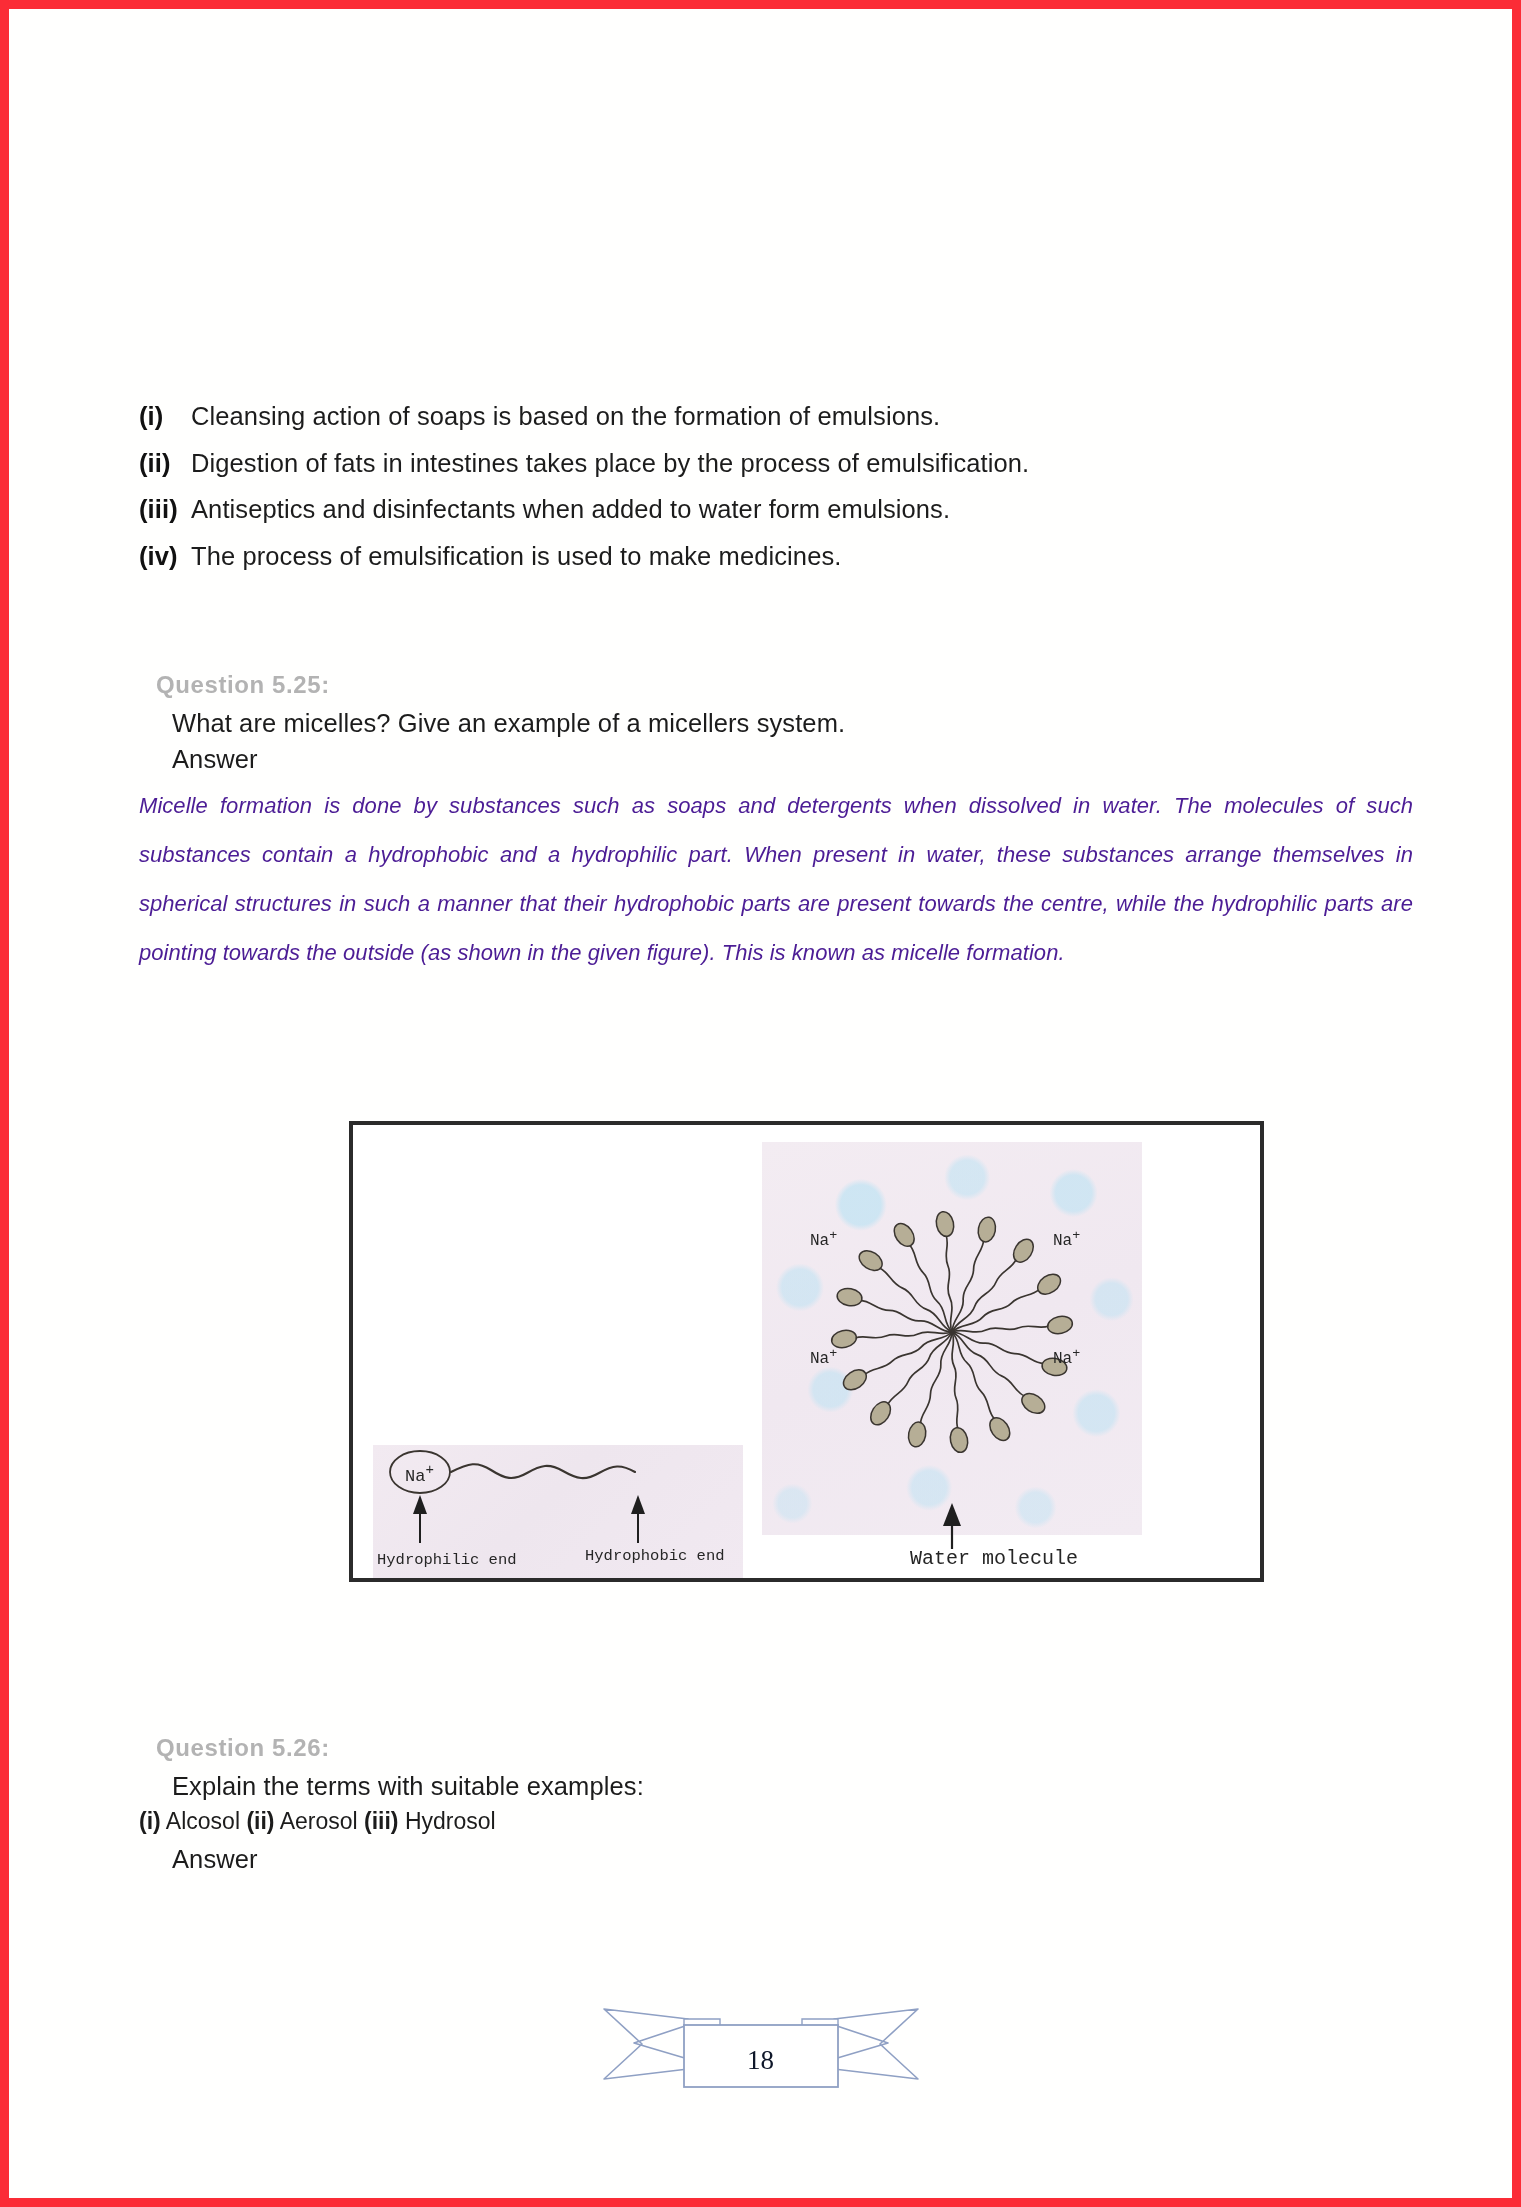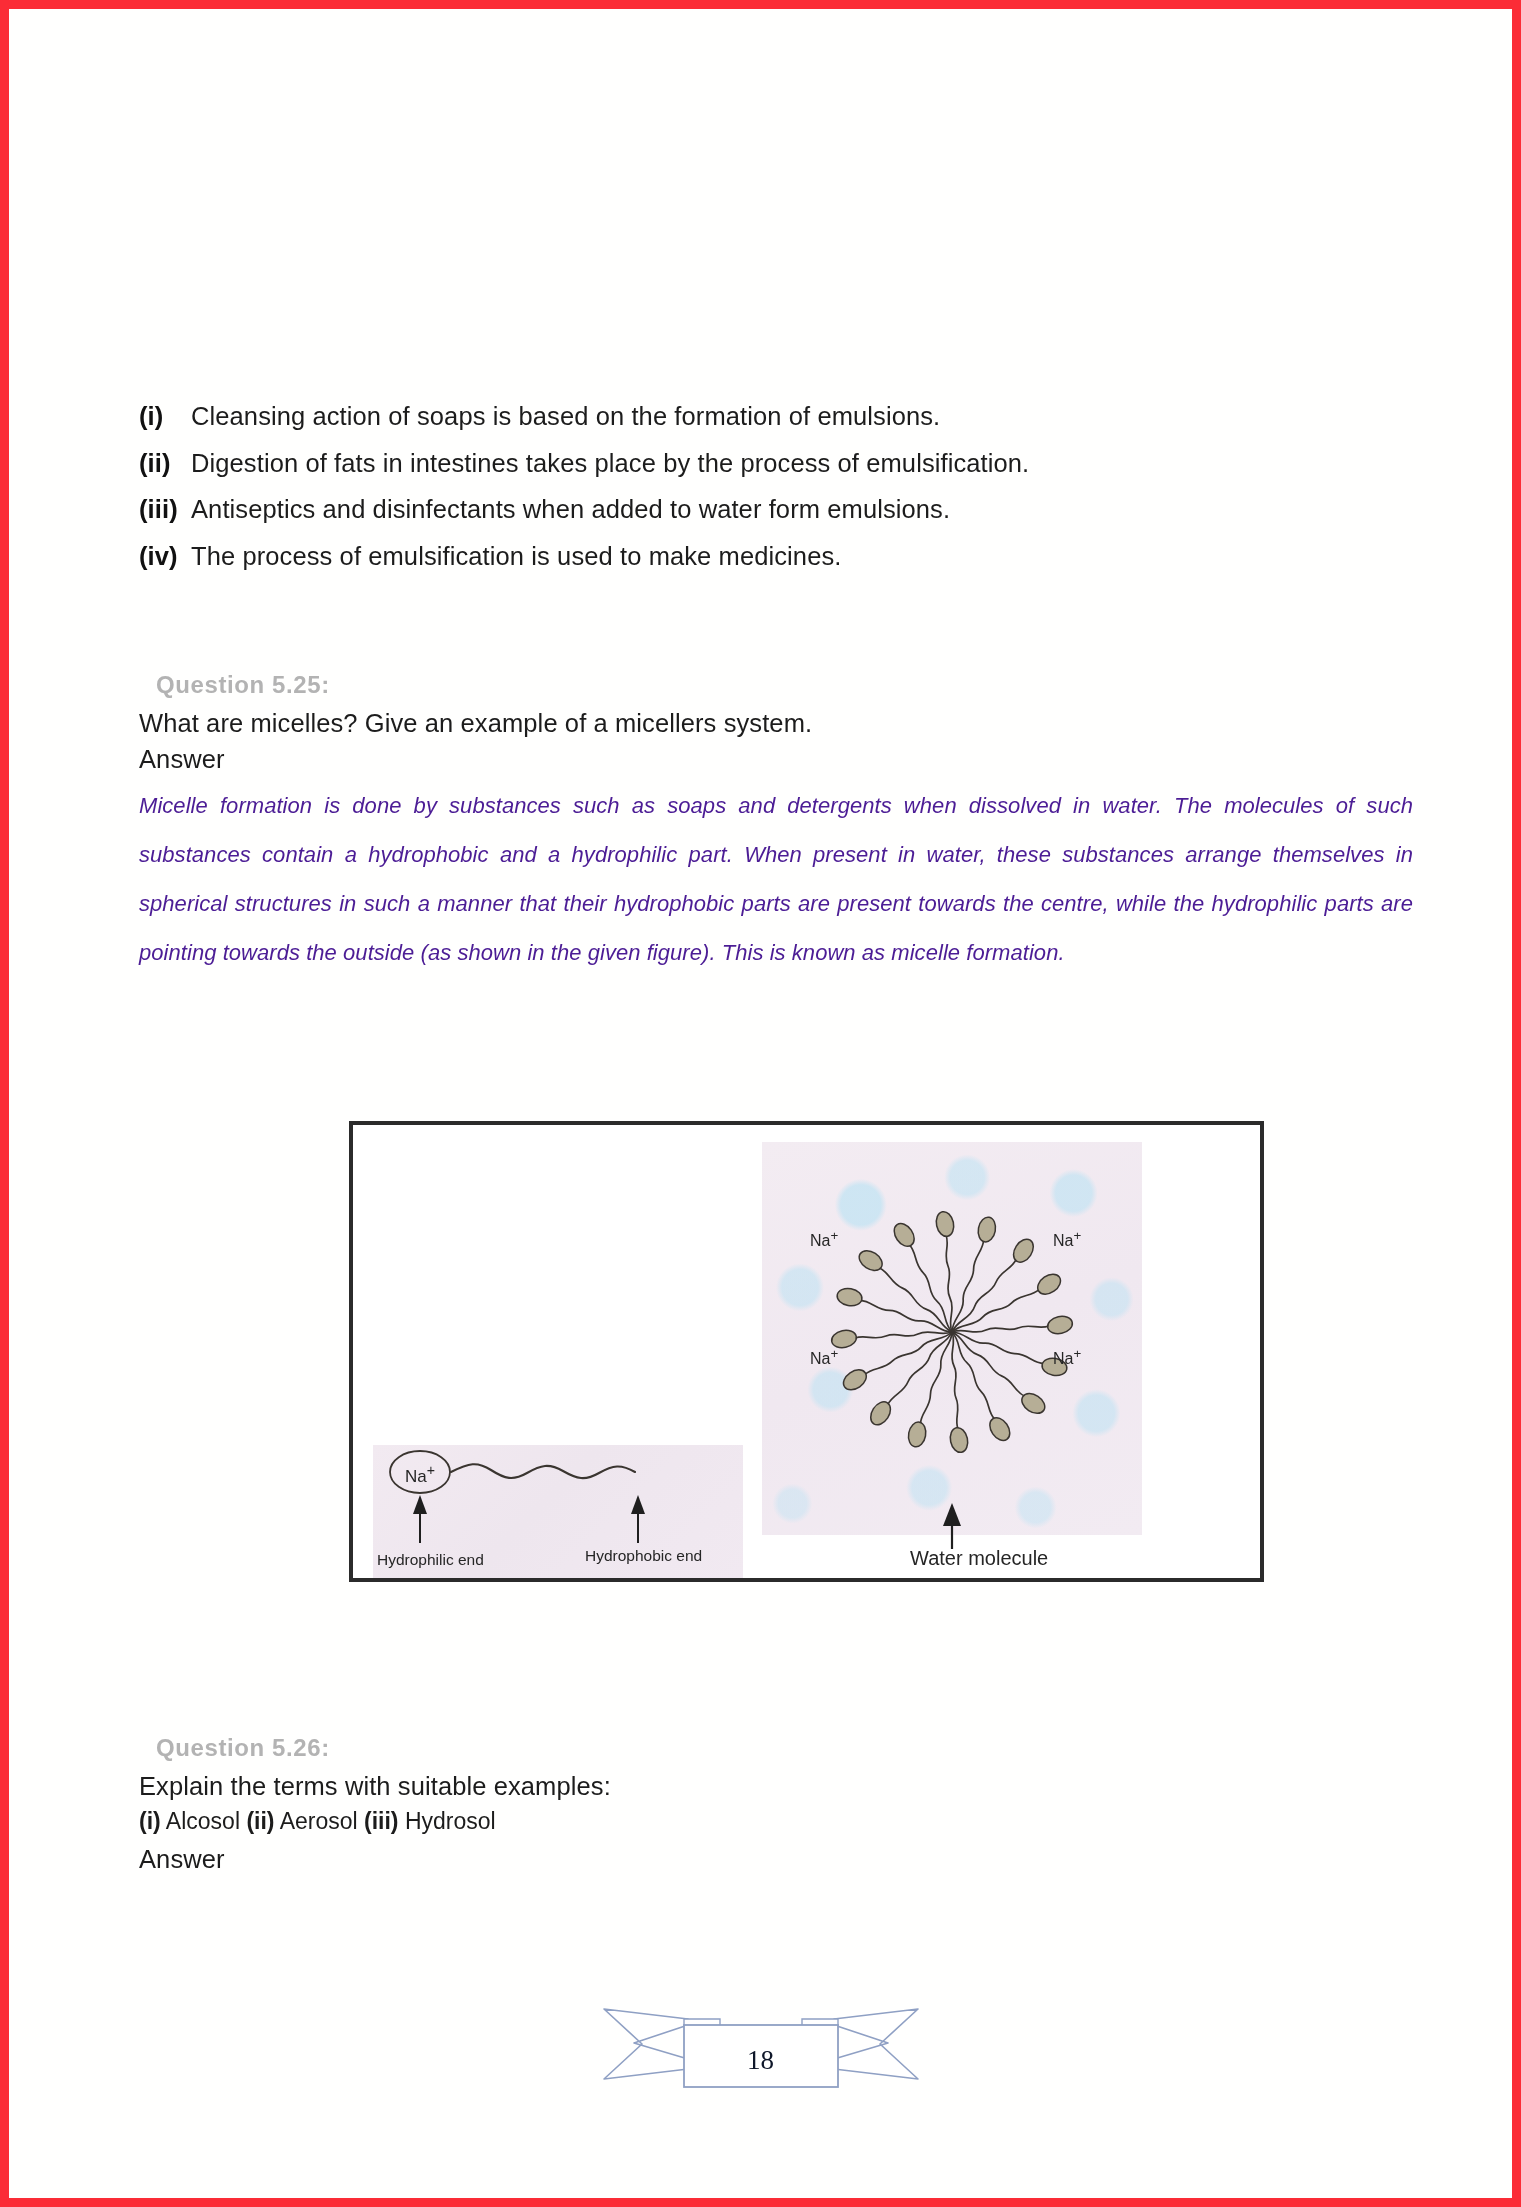--- a/index.html
+++ b/index.html
@@ -69,20 +69,21 @@
     font-size: 24px;
     font-weight: bold;
     color: #b3b3b3;
     letter-spacing: 0.6px;
     margin-left: 17px;
   }
   .q-text, .ans-label {
     font-size: 25.5px;
     color: #1c1c1c;
     letter-spacing: 0.1px;
+    margin-left: 33px;
   }
 
   #q525-head { position: absolute; top: 662px; left: 8px; }
   #q525-text { position: absolute; top: 700px; left: 8px; }
   #q525-ans  { position: absolute; top: 736px; left: 8px; }
 
   
   #answer-para {
     position: absolute;
     top: 772px;
@@ -135,21 +136,21 @@
       radial-gradient(circle at 88% 69%, rgba(176,225,244,0.45) 0 18px, rgba(0,0,0,0) 24px),
       radial-gradient(circle at 44% 88%, rgba(176,225,244,0.42) 0 17px, rgba(0,0,0,0) 23px),
       radial-gradient(circle at 72% 93%, rgba(176,225,244,0.38) 0 15px, rgba(0,0,0,0) 21px),
       radial-gradient(circle at 8% 92%, rgba(176,225,244,0.35) 0 14px, rgba(0,0,0,0) 20px),
       linear-gradient(160deg, #f3ecf2 0%, #f0e8f0 50%, #f2ebf2 100%);
   }
   .fig-svg { position: absolute; left: 0; top: 0; }
 
   .fig-label {
     position: absolute;
-    font-family: Liberation Sans, sans-serif;
+    font-family: Liberation Mono, monospace;
     color: #262626;
     white-space: nowrap;
   }
   .lbl-end { font-size: 15.5px; }
   .lbl-water { font-size: 20px; }
   .lbl-na { font-size: 16px; }
   .lbl-na-big { font-size: 17px; }
 
   
   #q526-head  { position: absolute; top: 1725px; left: 8px; }

